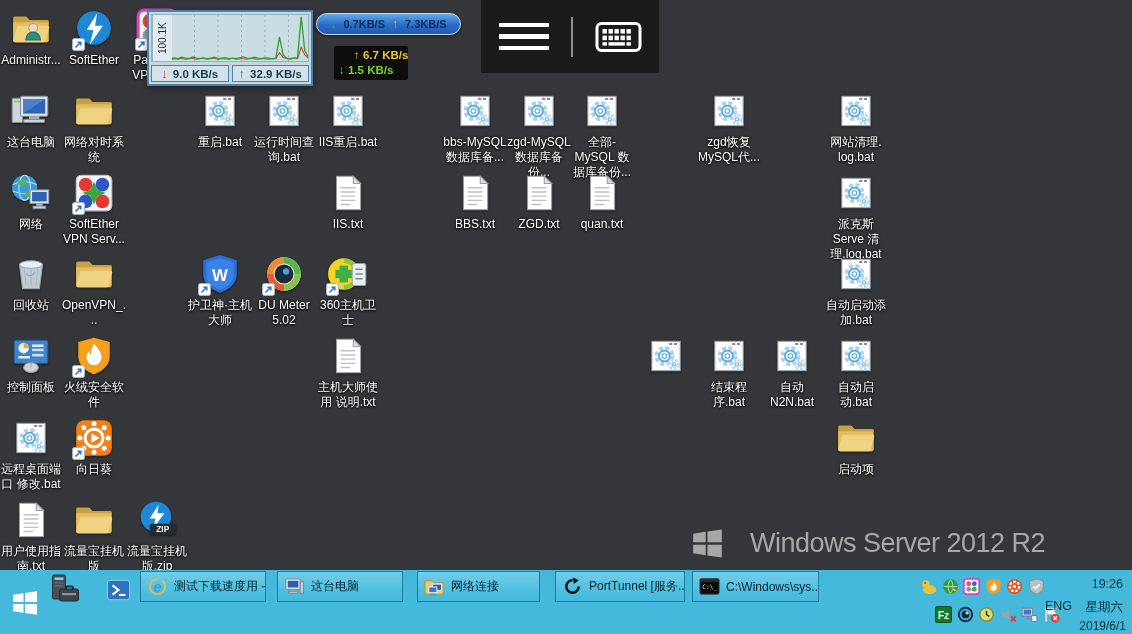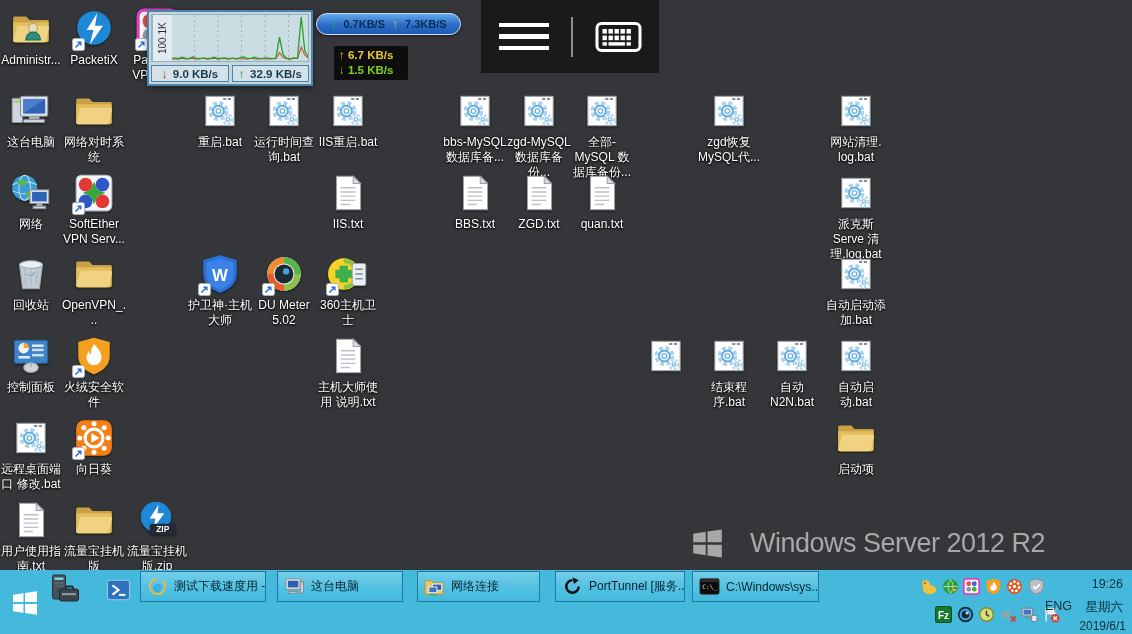--- a/index.html
+++ b/index.html
@@ -32,21 +32,21 @@
   
   #pill-widget{position:absolute;left:316px;top:13px;width:145px;height:22px;z-index:6;border-radius:11px;
     background:linear-gradient(#62a8ea,#2a6cc6 55%,#1e5cb4);border:1px solid #c6dcf6;box-sizing:border-box;
     display:flex;align-items:center;justify-content:center;gap:7px;font-size:11px;font-weight:bold;color:#0c2d56;
     box-shadow:0 1px 3px rgba(0,0,0,.5);}
   .p-arr{font-size:12px;font-weight:bold;} .p-arr.down{color:#2fae2f;} .p-arr.up{color:#f0b429;}
 
   
   #blackbox-widget{position:absolute;left:334px;top:46px;width:74px;height:34px;z-index:6;background:#0d0d0d;
     border-radius:2px;padding:2px 5px;box-sizing:border-box;font-size:11.5px;font-weight:bold;line-height:15px;white-space:nowrap;}
-  #bb-up{color:#e8c832;} #bb-down{color:#7ed321;}
+  #bb-up{color:#e8c832;margin-left:15px;} #bb-down{color:#7ed321;}
 
   
   #top-panel{position:absolute;left:481px;top:0;width:178px;height:73px;background:#1a1a1a;z-index:5;
     display:flex;align-items:center;justify-content:center;gap:22px;}
   .hamburger{width:50px;display:flex;flex-direction:column;gap:7px;cursor:pointer;}
   .hamburger i{display:block;height:4.5px;background:#fff;}
   .tp-sep{width:2px;height:40px;background:#8f8f8f;}
   .kb{width:47px;height:30px;cursor:pointer;} .kb svg{width:100%;height:100%;display:block;}
 
   
@@ -96,21 +96,21 @@
             <circle cx="20" cy="19" r="16" fill="#1e87d6"></circle>
             <path d="M23 5l-10 16h6.5L16 35l12.5-18h-7.5z" fill="#fff"></path>
           </svg>
           <span class="sc-badge">
             <svg viewBox="0 0 13 13">
               <rect x=".5" y=".5" width="12" height="12" rx="2" fill="#fff" stroke="#a8b2bc"></rect>
               <path d="M3.5 9.5L8.5 4.5M5.5 4.2h3.3v3.3" stroke="#2b6fd4" stroke-width="1.5" fill="none"></path>
             </svg>
           </span>
         </div>
-        <div class="icon-label">PacketiX</div>
+        <div class="icon-label">SoftEther</div>
       </div>
       <div class="desk-icon" style="left: 124px; top: 8px;">
         <div class="icon-art">
           <svg viewBox="0 0 40 40">
             <rect x="2" y="2" width="36" height="36" rx="6" fill="#fdfdfd" stroke="#e040c0" stroke-width="3"></rect>
             <circle cx="13" cy="12.5" r="6.8" fill="#e8504a"></circle>
             <circle cx="27" cy="12.5" r="6.8" fill="#3a66d6"></circle>
             <circle cx="13" cy="26.5" r="6.8" fill="#9aa3ad"></circle>
             <circle cx="27" cy="26.5" r="6.8" fill="#e8d44a"></circle>
           </svg>

